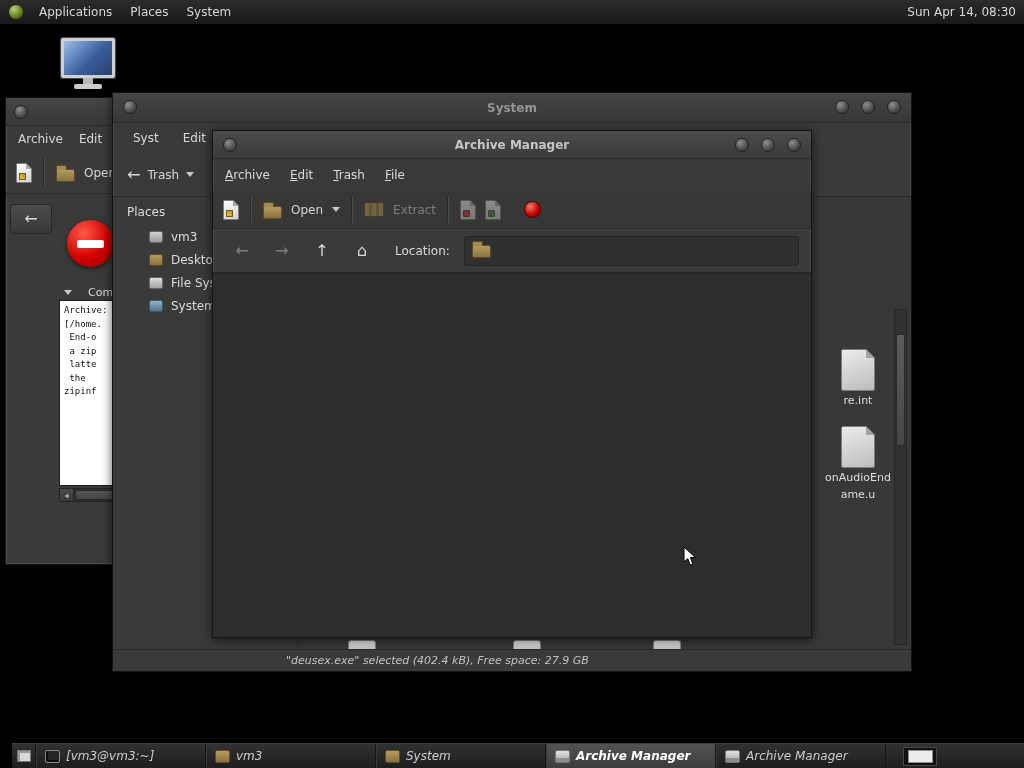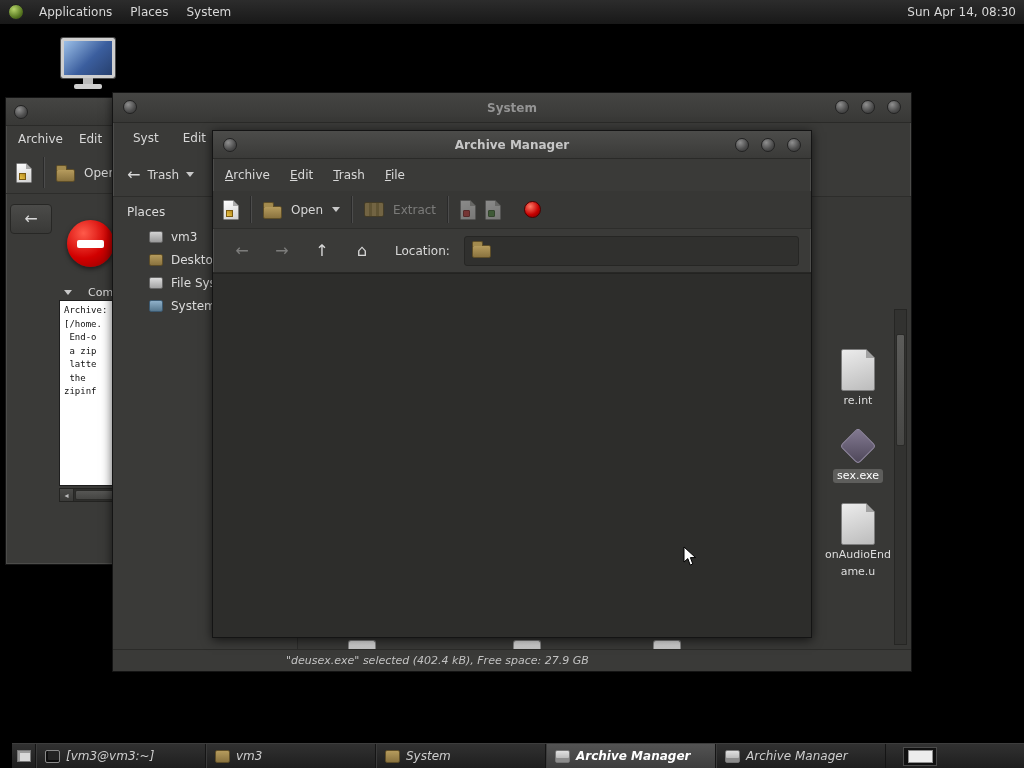--- a/index.html
+++ b/index.html
@@ -278,24 +278,20 @@
         <span class="si si-net"></span>
         <span>System</span>
       </div>
     </div>
 
     <div class="files-col">
       <div class="file-item">
         <div class="file-icon"></div>
         <div class="file-label">re.int</div>
       </div>
-      <div class="file-item">
-        <div class="exe-icon"></div>
-        <div class="file-label selected">sex.exe</div>
-      </div>
       <div class="file-item" style="height:94px">
         <div class="file-icon"></div>
         <div class="file-label">onAudioEnd</div>
         <div class="file-label">ame.u</div>
       </div>
     </div>
 
     <div class="vscroll">
       <div class="vs-thumb"></div>
     </div>

